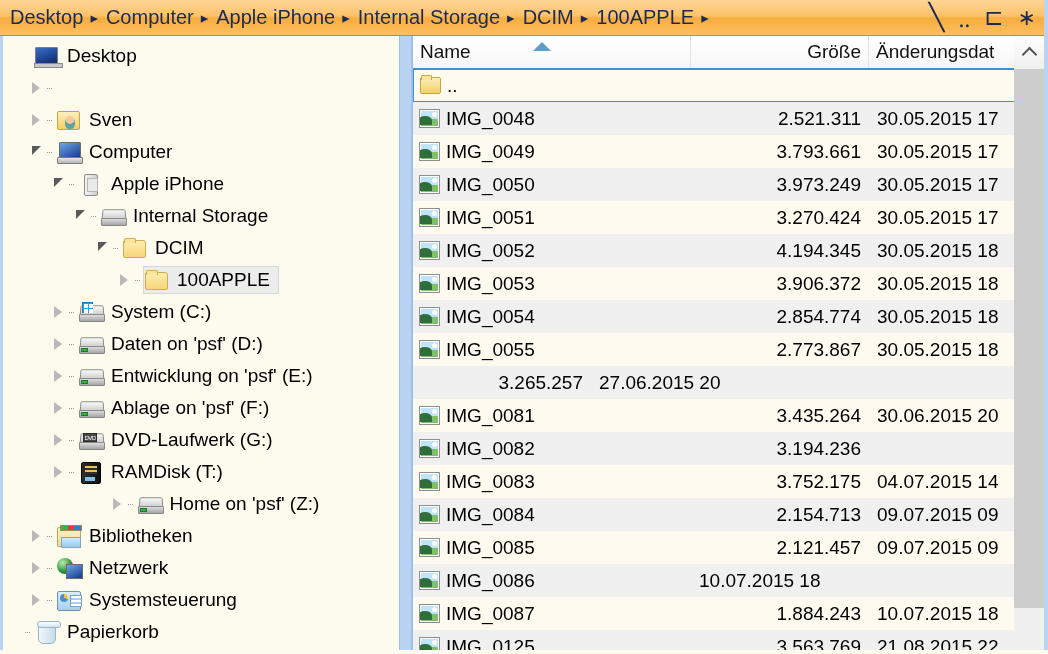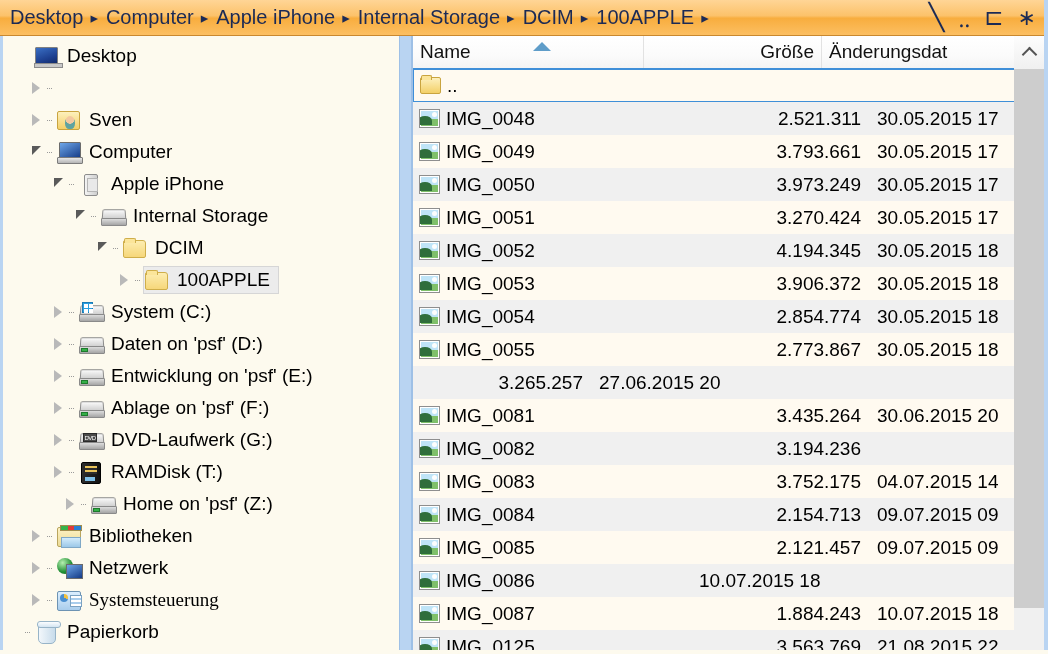--- a/index.html
+++ b/index.html
@@ -115,21 +115,21 @@
     position:absolute; left:0; top:0; height:33px; width:602px;
     background:linear-gradient(to bottom,#ffffff,#fbfbfb 60%,#f4f4f4);
     border-bottom:1px solid #3f8fd8;
     display:flex; align-items:stretch;
   }
   .hcell {
     display:flex; align-items:center; font-size:19px; color:#111;
     padding:0 7px; position:relative; white-space:nowrap; overflow:hidden;
     border-right:1px solid #e2e2e2;
   }
-  .hcell.name  { width:231px; }
+  .hcell.name  { width:278px; }
   .hcell.size  { width:178px; justify-content:flex-end; }
   .hcell.date  { width:146px; border-right:none; }
   .sort-arrow {
     position:absolute; left:120px; top:6px;
     width:0;height:0;border-left:9px solid transparent;border-right:9px solid transparent;
     border-bottom:9px solid #5f9dc9;
   }
   .chev-up { width:11px; height:11px; border-left:2px solid #555; border-top:2px solid #555; transform:rotate(45deg); margin-top:4px; }
 
   #rows { position:absolute; left:0; top:33px; width:602px; bottom:0; overflow:hidden; }
@@ -392,21 +392,21 @@
           <span class="dots">
             <i></i>
           </span>
           <span class="tlabel-wrap">
             <span class="ico">
               <span class="ic-ram" style="position: absolute;"></span>
             </span>
             <span class="tlabel">RAMDisk (T:)</span>
           </span>
         </div>
-        <div class="tnode" style="padding-left: 56px;">
+        <div class="tnode" style="padding-left: 32px; justify-content: center;">
           <span class="twist">
             <i class="twist-collapsed" style="display: block;"></i>
           </span>
           <span class="dots">
             <i></i>
           </span>
           <span class="tlabel-wrap">
             <span class="ico">
               <span class="ic-drive" style="position: absolute;">
                 <span class="drive-green"></span>
@@ -436,21 +436,21 @@
           <span class="dots">
             <i></i>
           </span>
           <span class="tlabel-wrap">
             <span class="ico">
               <span class="ic-nw" style="position: absolute;"></span>
             </span>
             <span class="tlabel">Netzwerk</span>
           </span>
         </div>
-        <div class="tnode" style="padding-left: 22px; font-family: Liberation Serif, serif;">
+        <div class="tnode" style="padding-left: 22px;">
           <span class="twist">
             <i class="twist-collapsed" style="display: block;"></i>
           </span>
           <span class="dots">
             <i></i>
           </span>
           <span class="tlabel-wrap">
             <span class="ico">
               <span class="ic-ctrl" style="position: absolute;"></span>
             </span>

